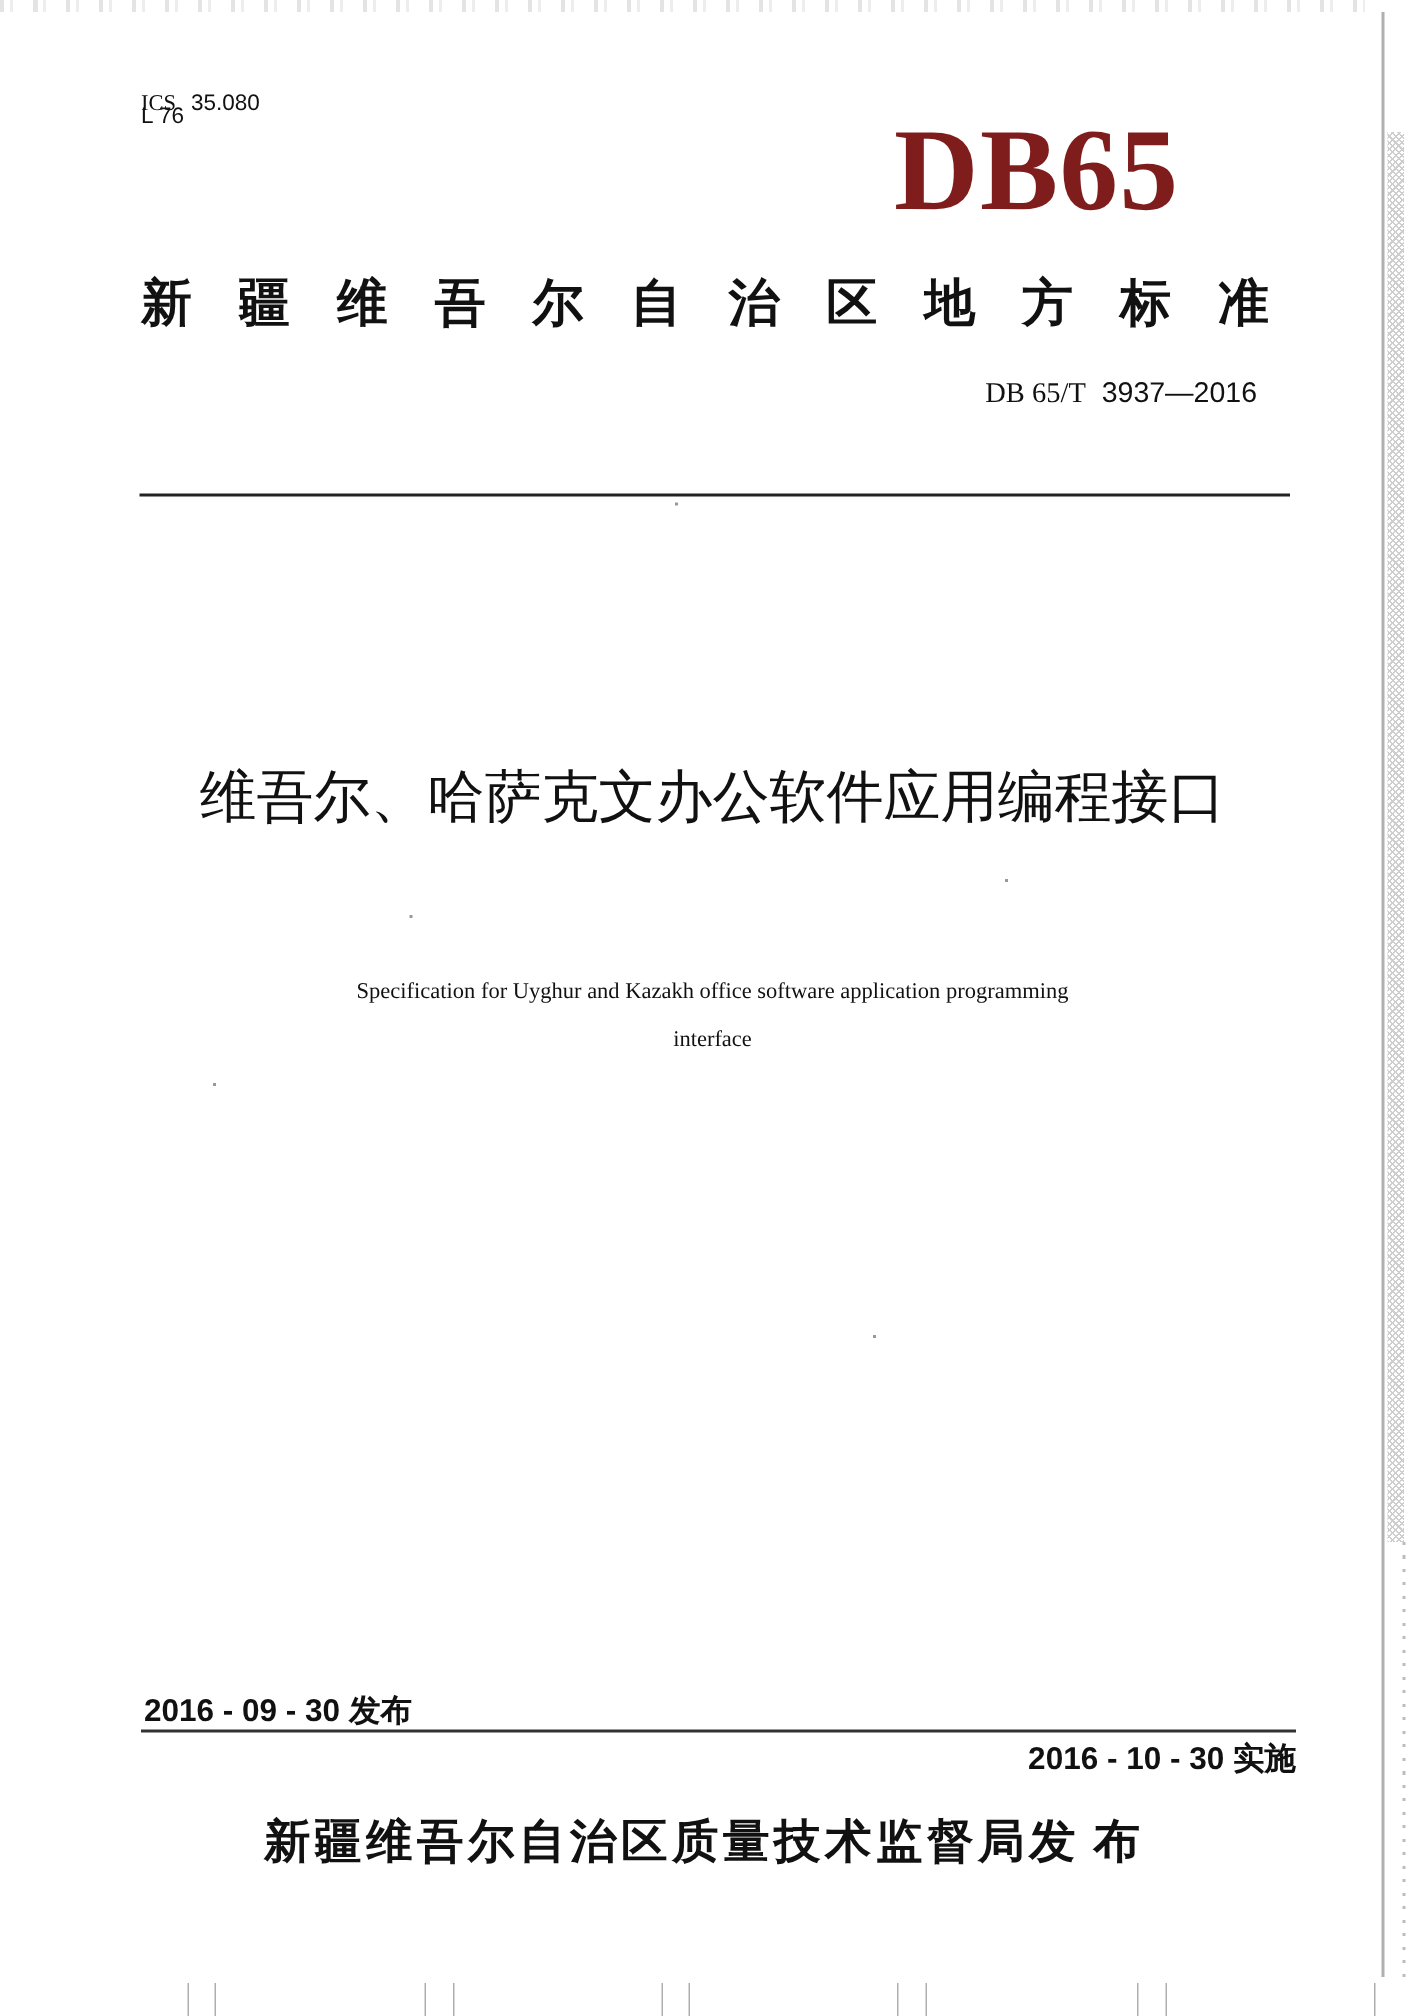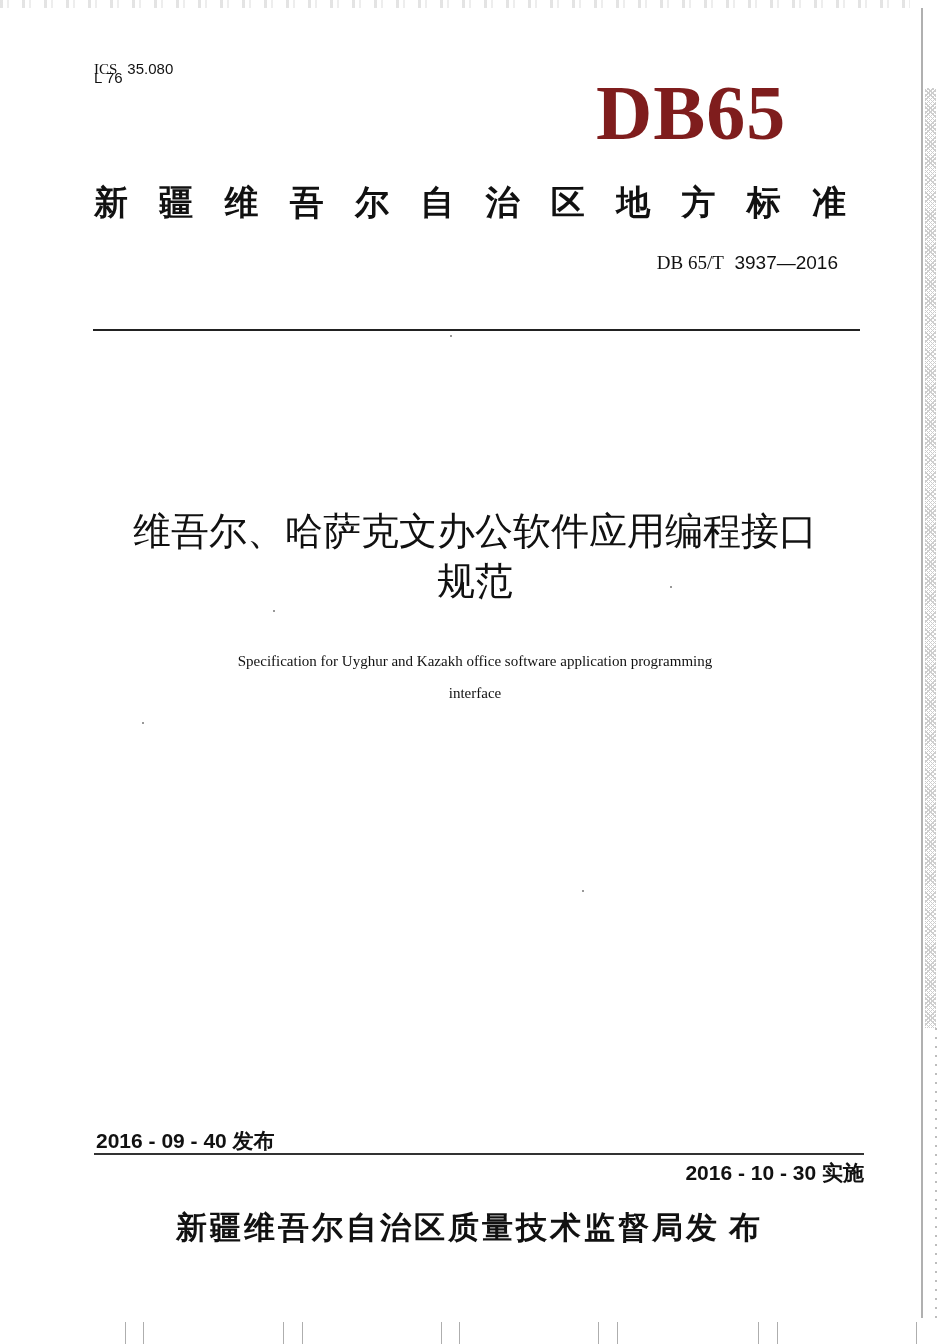--- a/index.html
+++ b/index.html
@@ -182,34 +182,33 @@
 </div>
 
 <div class="abs std-number">
   <span class="db">DB 65/T</span>&nbsp;&nbsp;<span>3937—2016</span>
 </div>
 
 <div class="abs rule-top"></div>
 
 <div class="abs title-cn">
   <div>维吾尔、哈萨克文办公软件应用编程接口</div>
-  <div>规范</div>
 </div>
 
 <div class="abs title-en">
   <div>Specification for Uyghur and Kazakh office software application programming</div>
   <div>interface</div>
 </div>
 
 <div class="speck" style="left:670px;top:586px"></div>
 <div class="speck" style="left:273px;top:610px"></div>
 <div class="speck" style="left:142px;top:722px"></div>
 <div class="speck" style="left:582px;top:890px"></div>
 <div class="speck" style="left:450px;top:335px"></div>
 
-<div class="abs date-pub">2016 - 09 - 40 发布</div>
+<div class="abs date-pub">2016 - 09 - 30 发布</div>
 <div class="abs date-impl">2016 - 10 - 30 实施</div>
 <div class="abs rule-bottom"></div>
 
 <div class="abs issuer">
   <span class="org">新疆维吾尔自治区质量技术监督局</span>
   <span class="act">发布</span>
 </div>
 
 </body></html>

